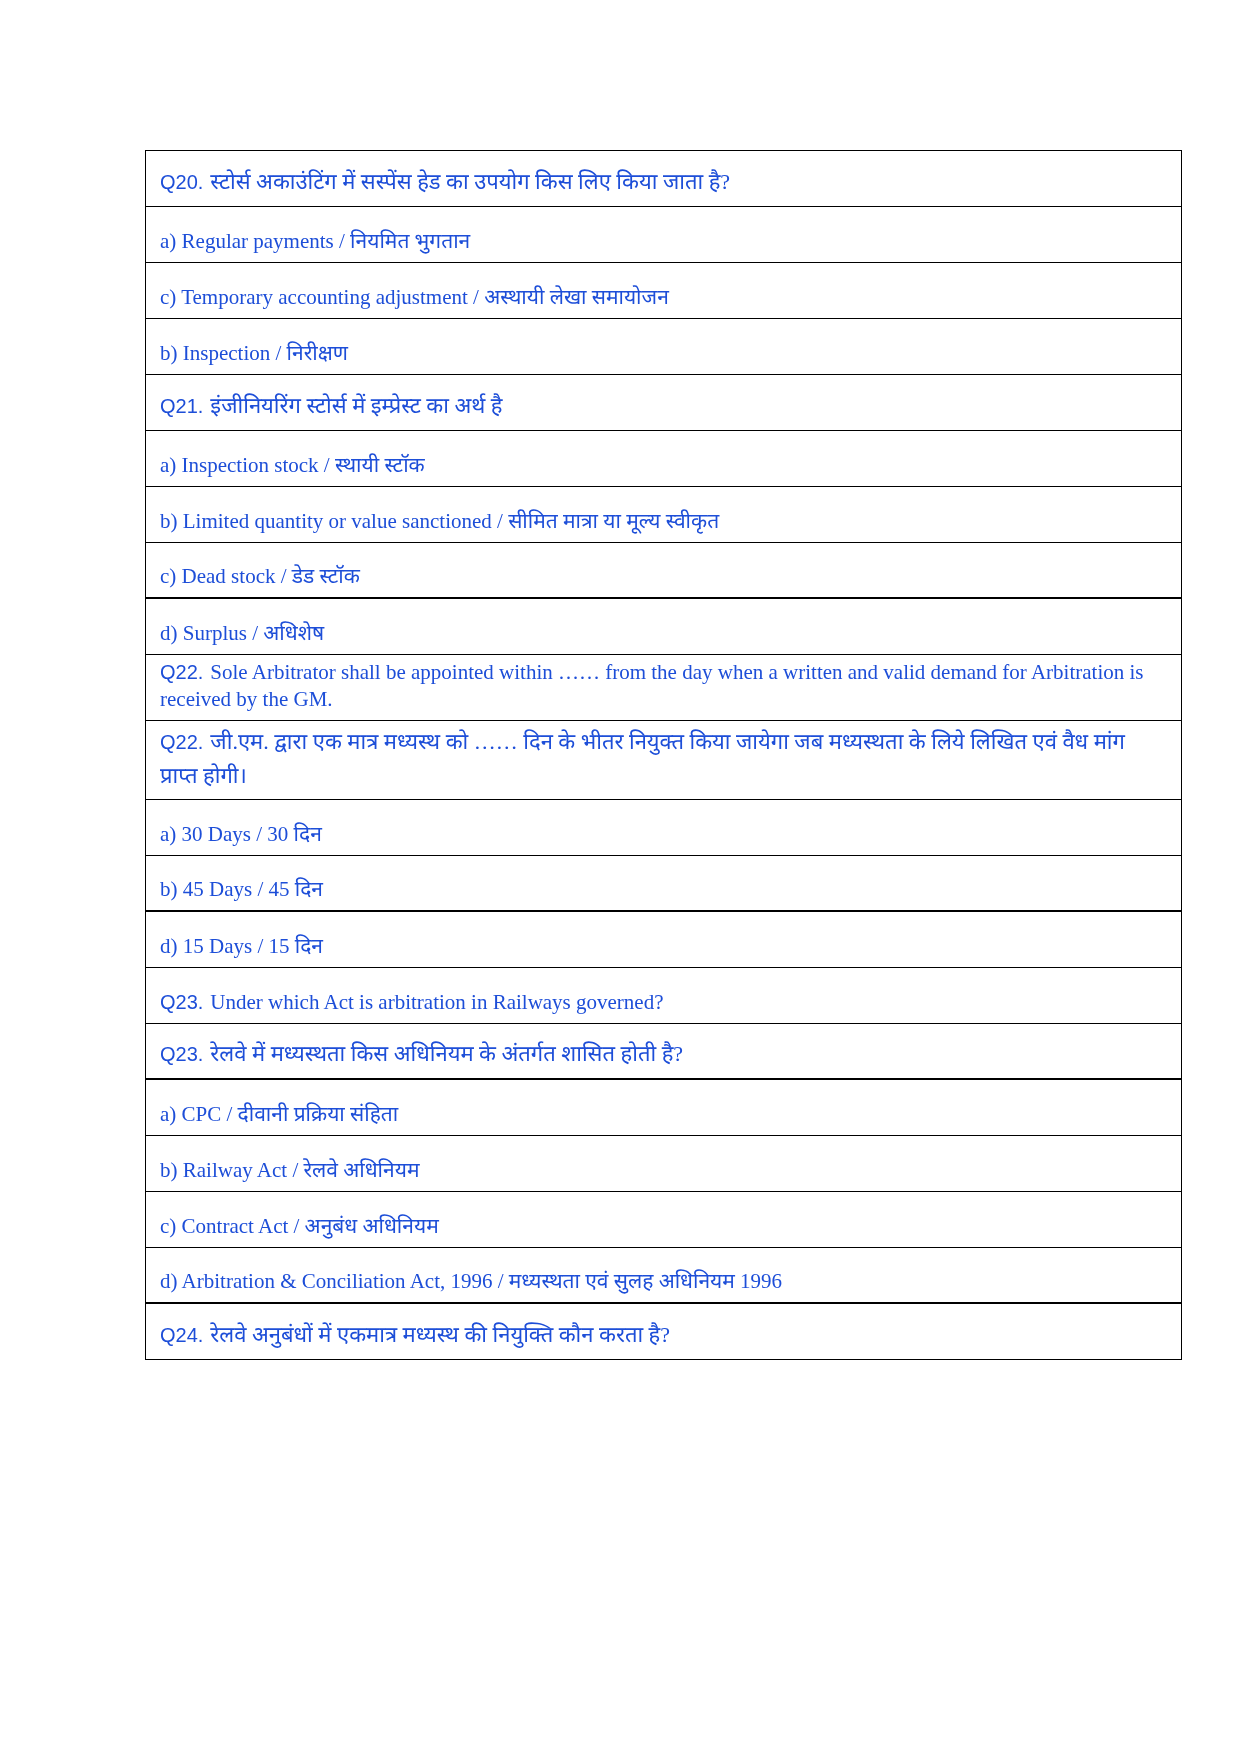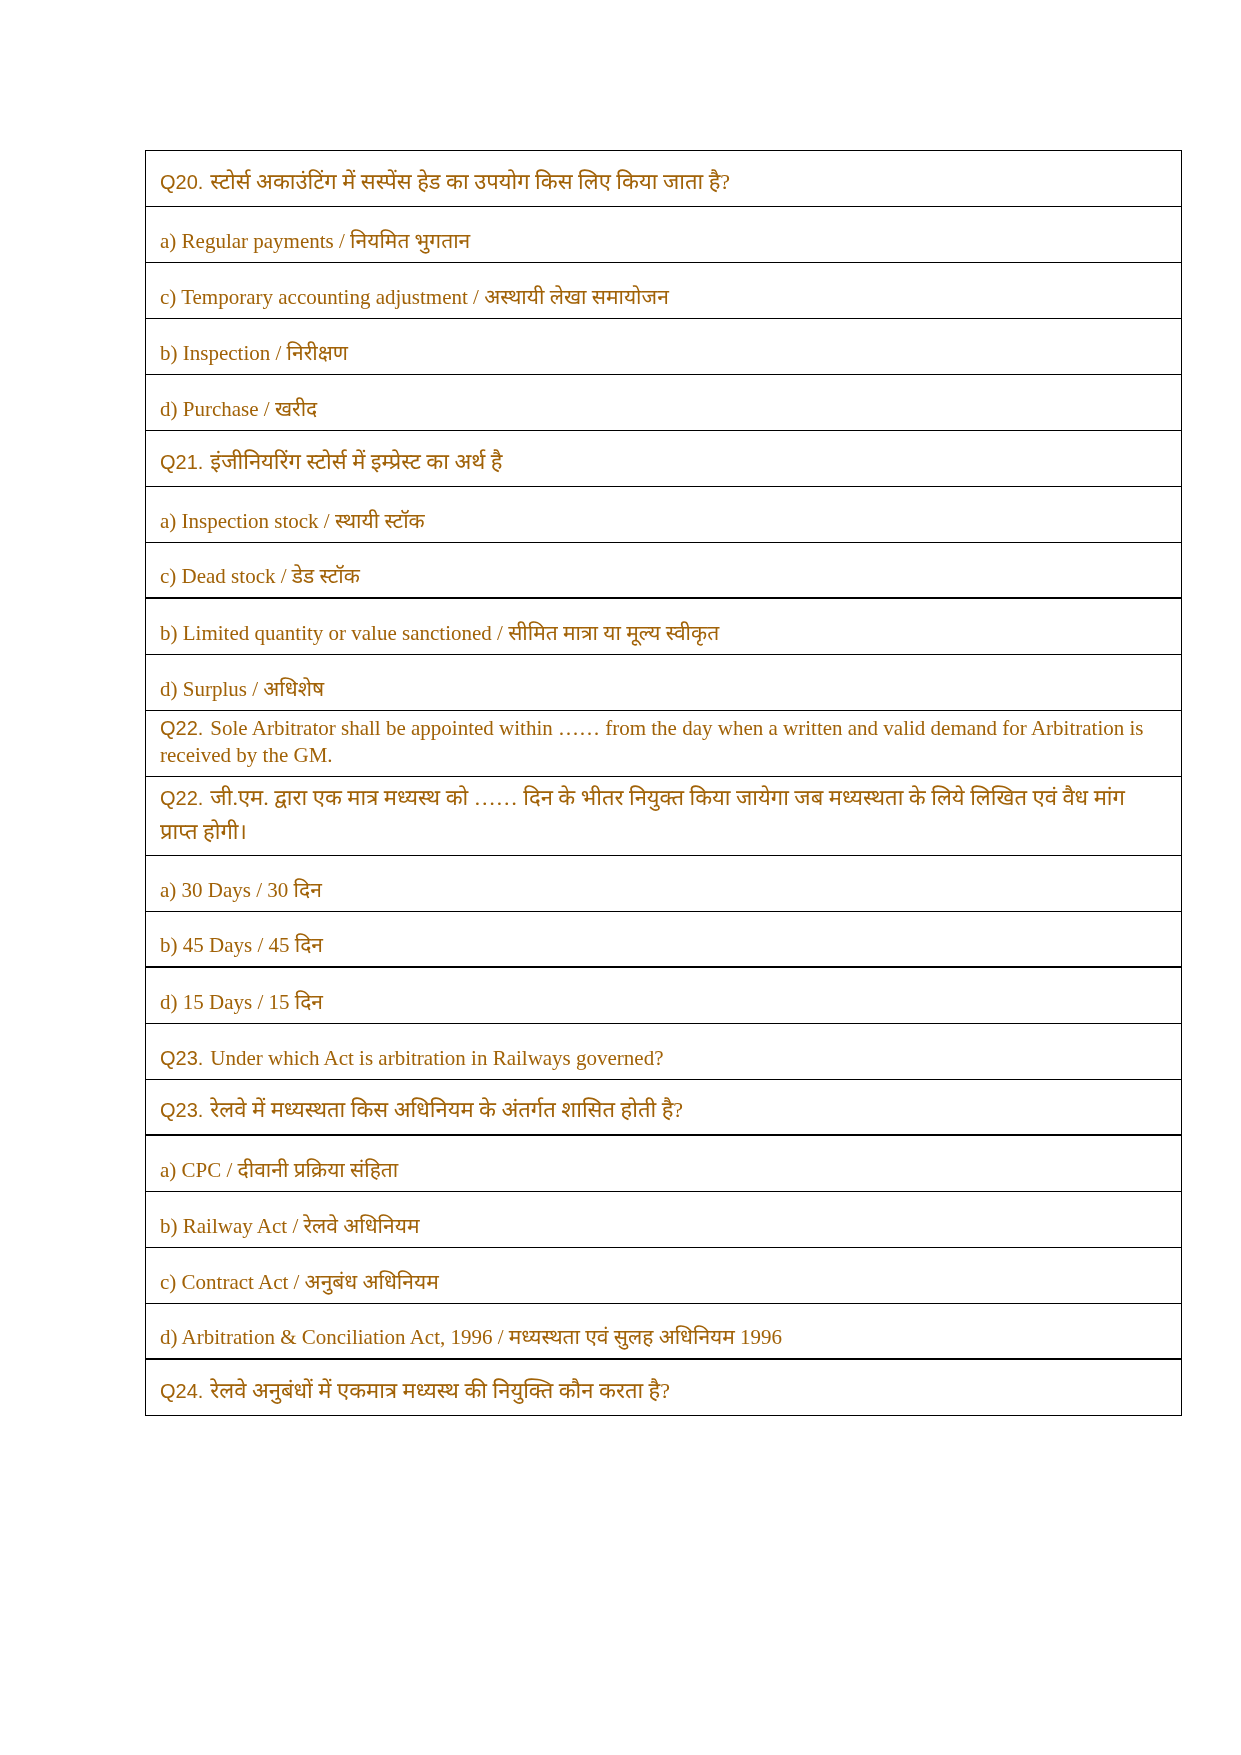--- a/index.html
+++ b/index.html
@@ -7,21 +7,21 @@
     padding: 0;
     background: #ffffff;
   }
   .page {
     position: relative;
     width: 1241px;
     height: 1755px;
     background: #ffffff;
     overflow: hidden;
     font-family: "Liberation Serif", serif;
-    color: #a16207;
+    color: #1d4ed8;
   }
   .doc-table {
     position: absolute;
     left: 145px;
     top: 150px;
     width: 1037px;
     box-sizing: border-box;
     border-top: 1px solid #000;
     border-left: 1px solid #000;
     border-right: 1px solid #000;
@@ -76,48 +76,43 @@
       <span class="option-text">c) Temporary accounting adjustment / अस्थायी लेखा समायोजन</span>
     </div>
   </div>
 
   <div class="row">
     <div class="cell">
       <span class="option-text">b) Inspection / निरीक्षण</span>
     </div>
   </div>
 
-  <div class="row">
-    <div class="cell">
-      <span class="option-text">d) Purchase / खरीद</span>
-    </div>
-  </div>
 
 
   <div class="row hi">
     <div class="cell">
       <span class="qnum">Q21.</span><span class="qtext" lang="hi">इंजीनियरिंग स्टोर्स में इम्प्रेस्ट का अर्थ है</span>
     </div>
   </div>
 
   <div class="row">
     <div class="cell">
       <span class="option-text">a) Inspection stock / स्थायी स्टॉक</span>
     </div>
   </div>
 
+  <div class="row">
+    <div class="cell">
+      <span class="option-text">b) Limited quantity or value sanctioned / सीमित मात्रा या मूल्य स्वीकृत</span>
+    </div>
+  </div>
+
   <div class="row thick">
     <div class="cell">
       <span class="option-text">c) Dead stock / डेड स्टॉक</span>
-    </div>
-  </div>
-
-  <div class="row">
-    <div class="cell">
-      <span class="option-text">b) Limited quantity or value sanctioned / सीमित मात्रा या मूल्य स्वीकृत</span>
     </div>
   </div>
 
   <div class="row">
     <div class="cell">
       <span class="option-text">d) Surplus / अधिशेष</span>
     </div>
   </div>
 
   <div class="row">

